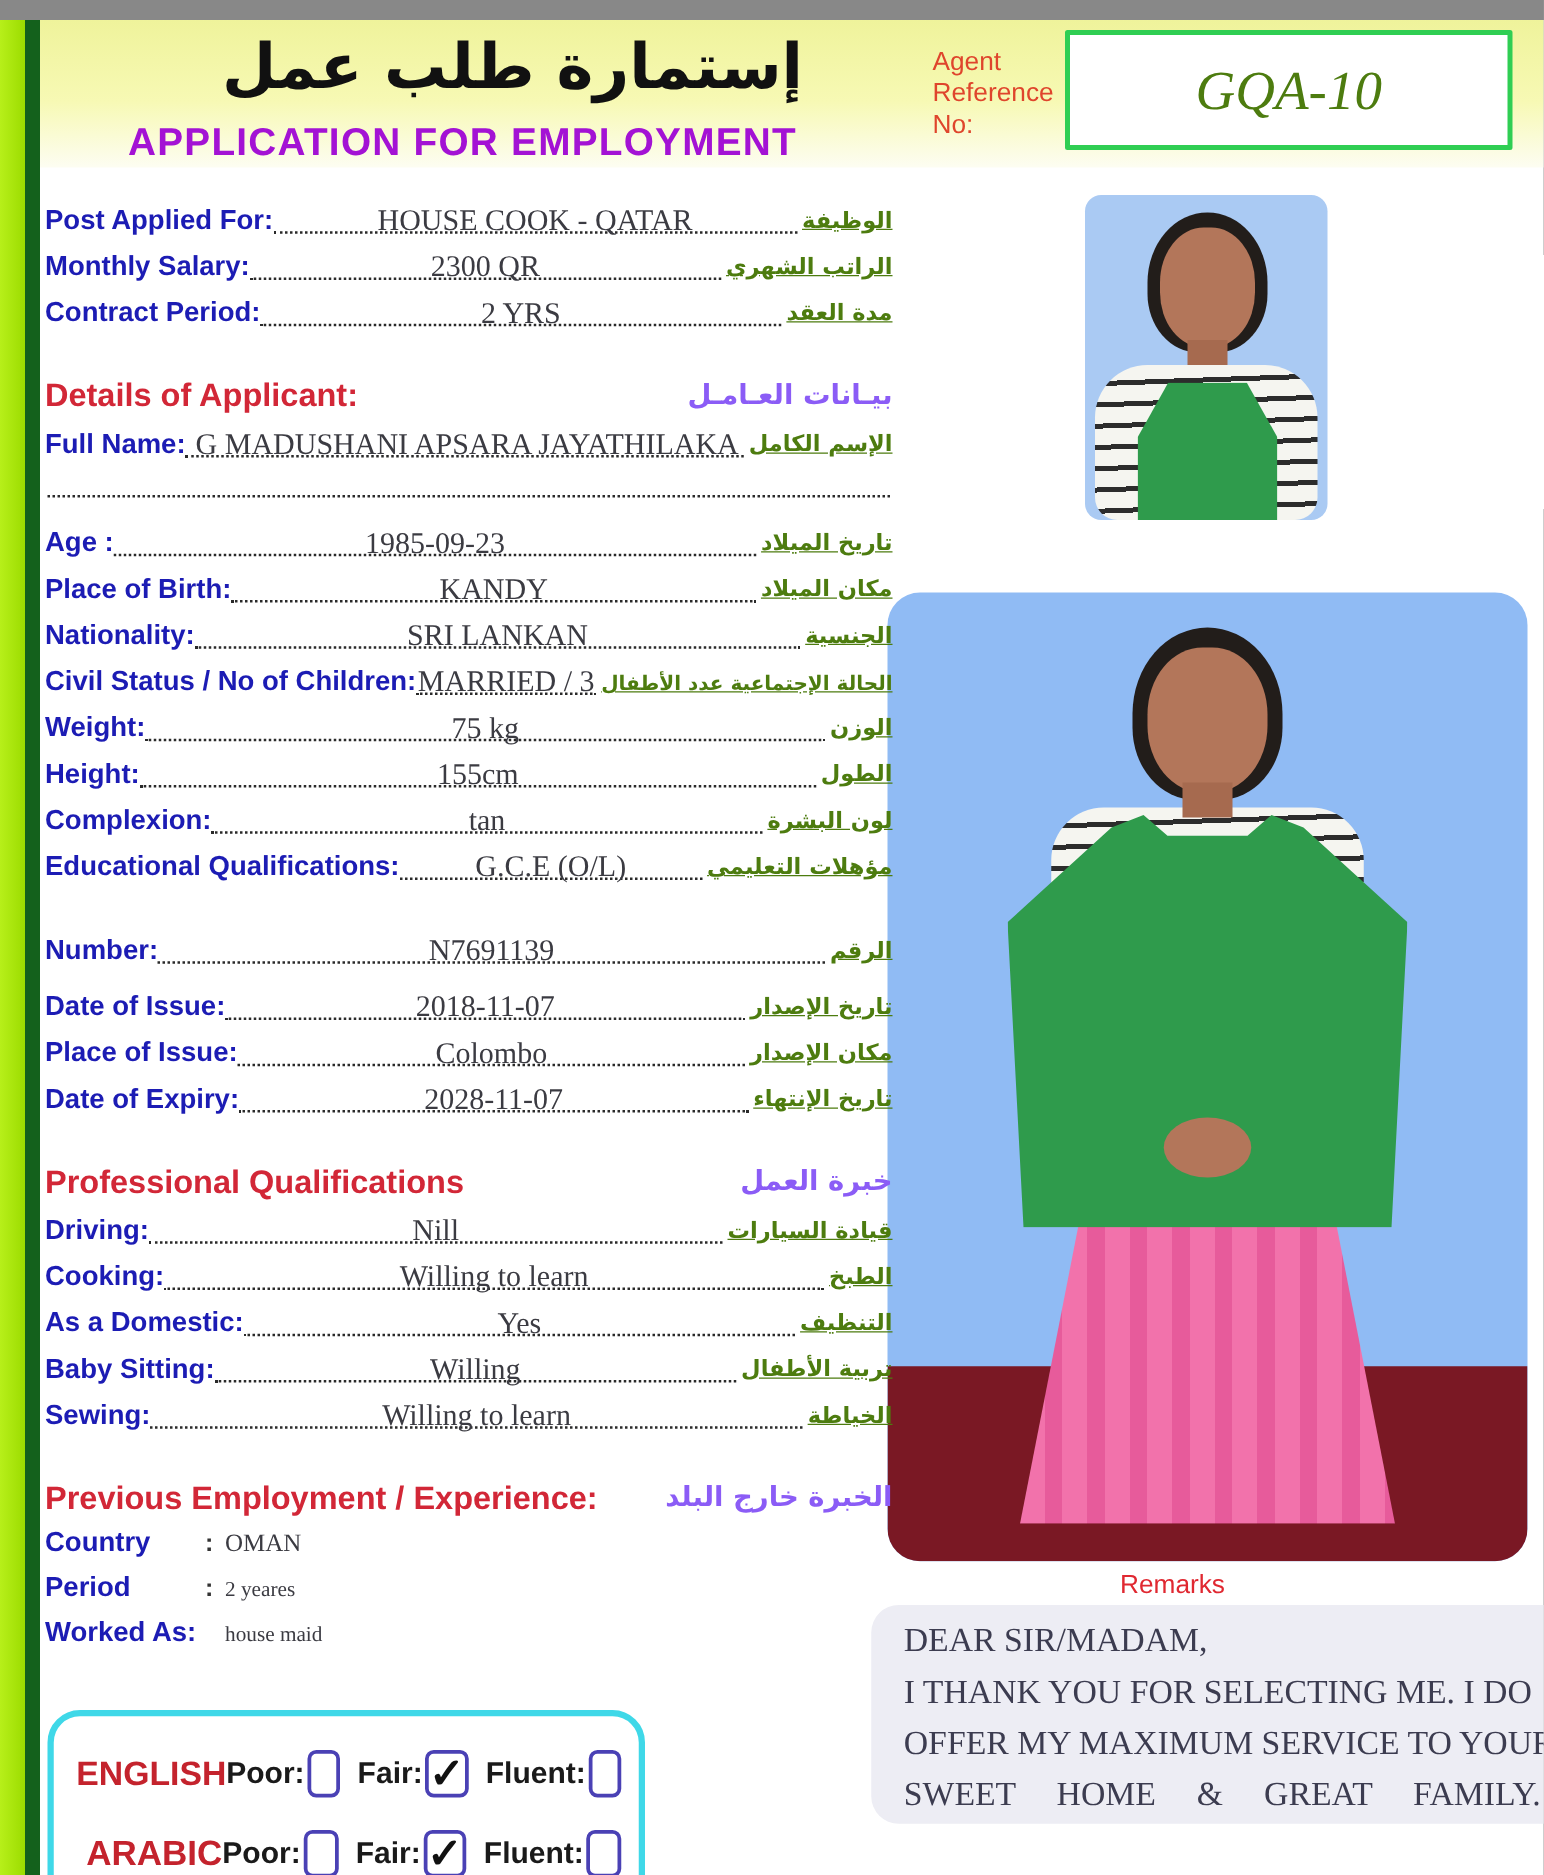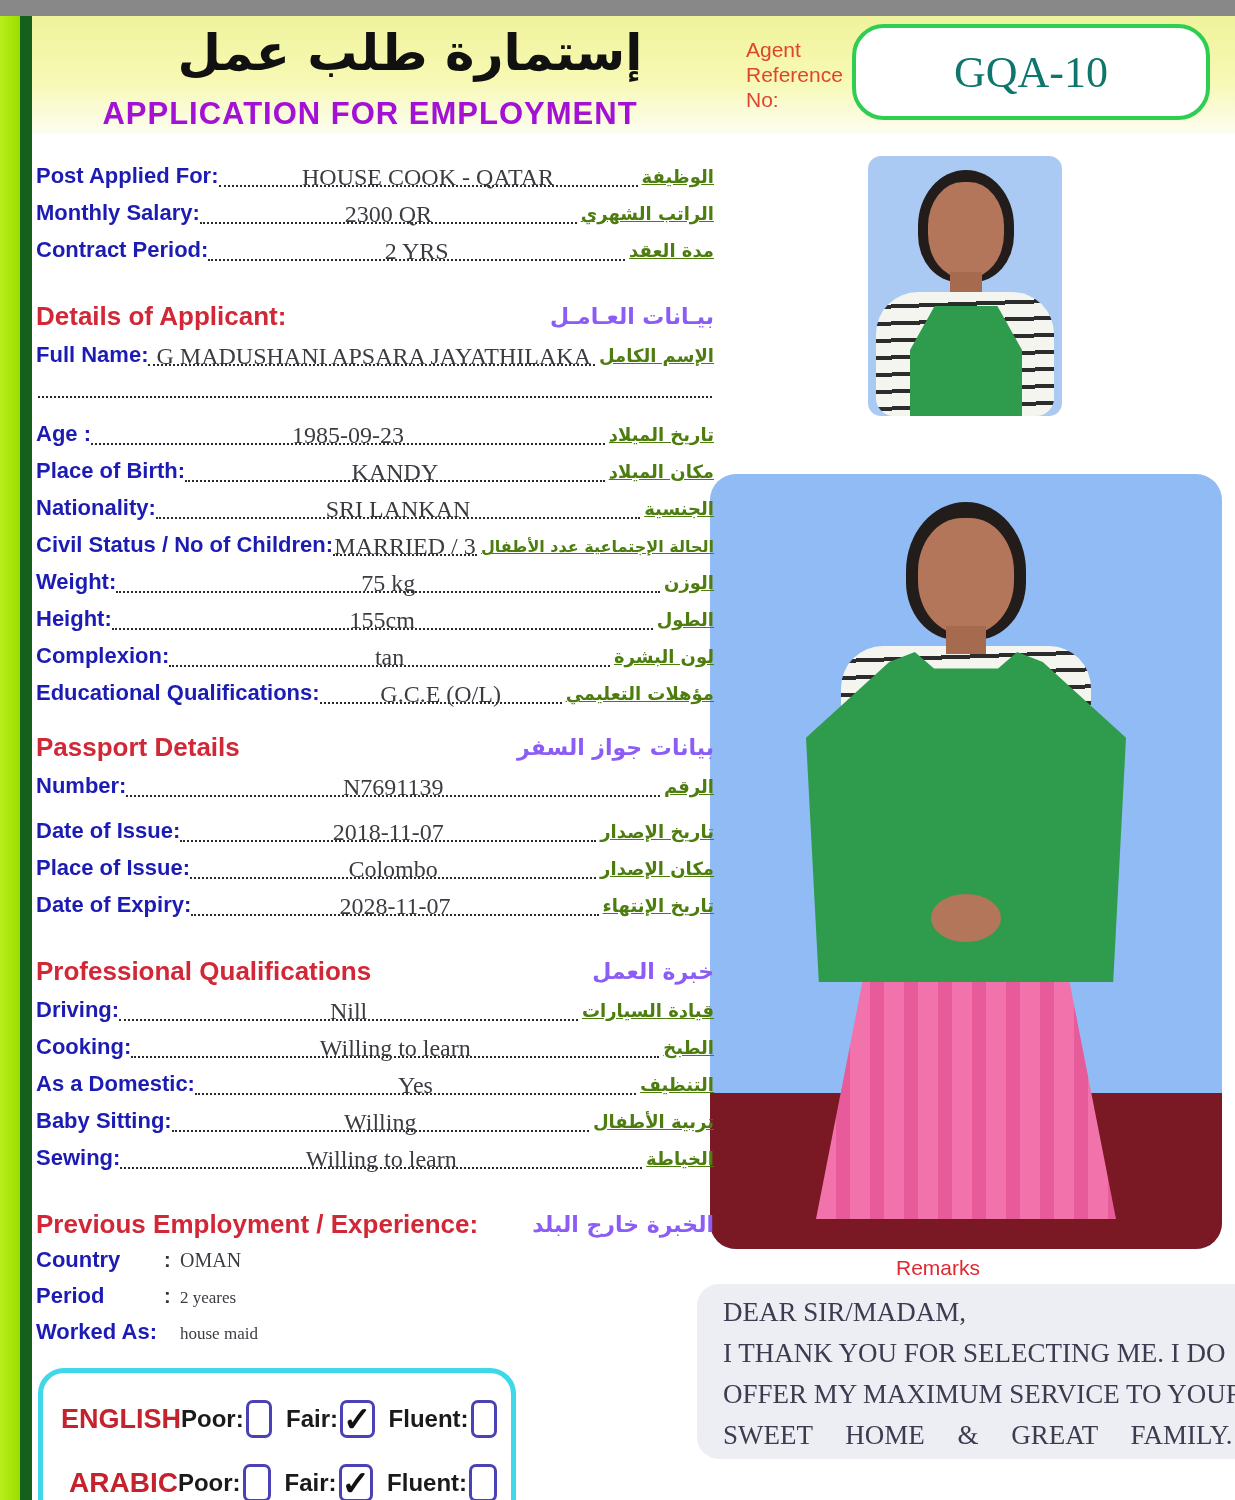--- a/index.html
+++ b/index.html
@@ -15,23 +15,23 @@
   
   .banner{position:absolute;left:0;top:0;width:100%;height:118px;
     background:linear-gradient(180deg,#eff39b 0%,#f7f9b4 55%,#fdfdf2 100%);z-index:0;}
   .title-ar{position:absolute;left:150px;top:8px;width:520px;text-align:center;
     font-family:"DejaVu Sans",sans-serif;font-weight:bold;font-size:50px;color:#111;z-index:2;}
   .title-en{position:absolute;left:80px;top:80px;width:580px;text-align:center;
     font-weight:bold;font-size:31px;letter-spacing:1px;color:#a312d4;z-index:2;}
   .agent-ref{position:absolute;left:746px;top:22px;width:108px;z-index:2;
     color:#df452c;font-size:21px;line-height:1.18;}
   .gqa-box{position:absolute;left:852px;top:8px;width:350px;height:88px;z-index:3;
-    background:#fff;border:4px solid #2fce53;border-radius:32px;
+    background:#fff;border:4px solid #2fce53;border-radius:2px;
     display:flex;align-items:center;justify-content:center;
-    font-family:"Liberation Serif",serif;font-size:44px;color:#0f766e;}
+    font-family:"Liberation Serif",serif;font-size:44px;color:#4d7c0f;font-style:italic;}
   
   .main{position:absolute;left:36px;top:134px;width:678px;z-index:2;}
   .frow{display:flex;align-items:flex-end;height:37px;}
   .lbl{color:#1c1cb4;font-weight:bold;font-size:22px;white-space:nowrap;line-height:1;}
   .leader{flex:1;border-bottom:2px dotted #2a2a2a;text-align:center;
     height:100%;display:flex;align-items:flex-end;justify-content:center;overflow:visible;}
   .leader.left{justify-content:flex-start;padding-left:8px;}
   .val{font-family:"Liberation Serif",serif;font-size:24px;color:#3b3b42;
     line-height:1;white-space:nowrap;transform:translateY(4px);}
   .ar{font-family:"DejaVu Sans",sans-serif;font-weight:bold;font-size:18px;
@@ -214,24 +214,20 @@
     </div>
     <div class="frow">
       <span class="lbl">Educational  Qualifications:</span>
       <span class="leader">
           <span class="val">G.C.E (O/L)</span>
         </span>
       <span class="ar">مؤهلات التعليمي</span>
     </div>
 
     <div class="gap30"></div>
-    <div class="sec-head">
-      <span class="sec-title">Passport Details</span>
-      <span class="sec-ar">بيانات جواز السفر</span>
-    </div>
     <div class="frow">
       <span class="lbl">Number:</span>
       <span class="leader">
           <span class="val">N7691139</span>
         </span>
       <span class="ar">الرقم</span>
     </div>
     <div class="frow" style="margin-top:8px;">
       <span class="lbl">Date of Issue:</span>
       <span class="leader">

